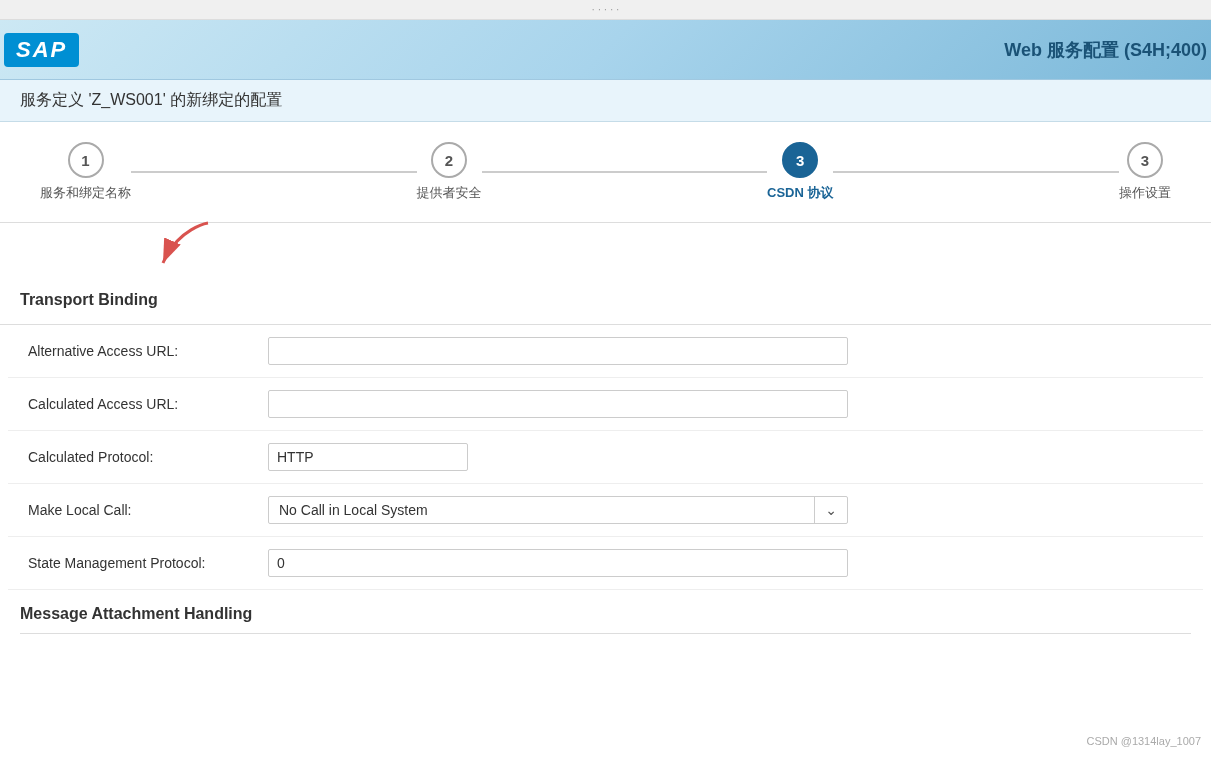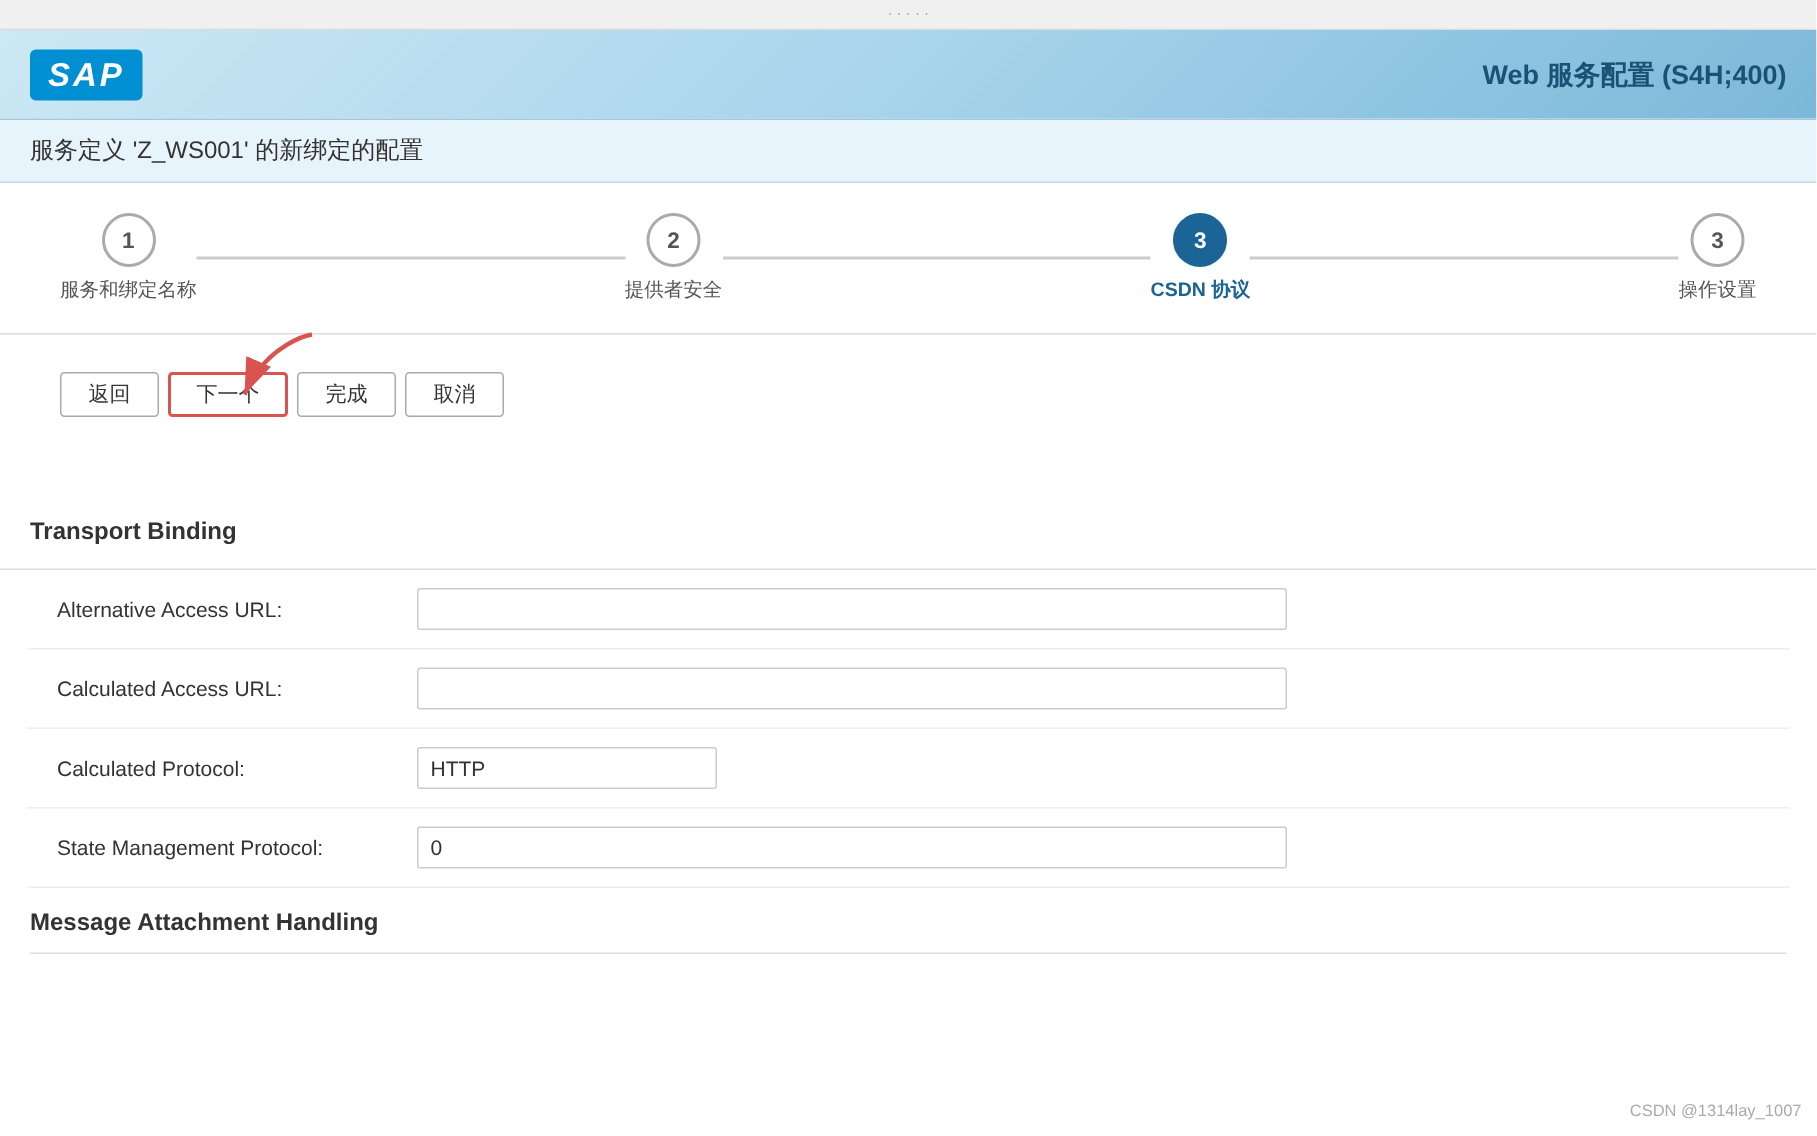--- a/index.html
+++ b/index.html
@@ -11,21 +11,21 @@
       width: 1211px;
       min-height: 757px;
     }
 
     
     .header {
       background: linear-gradient(135deg, #cce8f4 0%, #a8d4ec 50%, #7bb8d9 100%);
       display: flex;
       align-items: center;
       justify-content: space-between;
-      padding: 0 20px;
+      padding: 0 4px;
       height: 60px;
       border-bottom: 1px solid #a0c8e0;
     }
     .sap-logo {
       background: #008fd3;
       color: white;
       font-weight: bold;
       font-size: 22px;
       padding: 4px 12px;
       border-radius: 4px;
@@ -121,21 +121,21 @@
     .section-title {
       font-size: 16px;
       font-weight: bold;
       color: #333;
       padding: 5px 20px 15px 20px;
       margin-top: 43px;
     }
 
     
     .form-section {
-      padding: 0 18px;
+      padding: 0 8px;
       border-top: 1px solid #ddd;
     }
     .form-row {
       display: flex;
       align-items: center;
       padding: 12px 20px;
       border-bottom: 1px solid #eee;
       gap: 20px;
     }
     .form-label {
@@ -269,26 +269,20 @@
     <svg width="80" height="55" viewBox="0 0 80 55">
       <defs>
         <marker id="arrowhead" markerWidth="8" markerHeight="6" refX="8" refY="3" orient="auto">
           <polygon points="0 0, 8 3, 0 6" fill="#d9534f"></polygon>
         </marker>
       </defs>
       <path d="M 60 5 C 60 5 30 10 15 45" stroke="#d9534f" stroke-width="3" fill="none" marker-end="url(#arrowhead)"></path>
     </svg>
   </div>
 
-  <div class="action-buttons">
-    <button class="btn">返回</button>
-    <button class="btn btn-highlighted">下一个</button>
-    <button class="btn">完成</button>
-    <button class="btn">取消</button>
-  </div>
 </div>
 
 <div class="section-title">Transport Binding</div>
 
 <div class="form-section">
 
   <div class="form-row">
     <div class="form-label">Alternative Access URL:</div>
     <input class="form-input form-input-wide" type="text" value="" style="">
   </div>
@@ -296,20 +290,27 @@
   <div class="form-row">
     <div class="form-label">Calculated Access URL:</div>
     <input class="form-input form-input-wide" type="text" value="" style="">
   </div>
 
   <div class="form-row">
     <div class="form-label">Calculated Protocol:</div>
     <input class="form-input form-input-fixed" type="text" value="HTTP" style="">
   </div>
 
+  <div class="form-row">
+    <div class="form-label">Make Local Call:</div>
+    <div class="form-select-wrapper">
+      <div class="form-select-text">No Call in Local System</div>
+      <div class="form-select-arrow">⌄</div>
+    </div>
+  </div>
 
   <div class="form-row">
     <div class="form-label">State Management Protocol:</div>
     <input class="form-input form-input-wide" type="text" value="0" style="">
   </div>
 
 </div>
 
 <div class="bottom-section-title">Message Attachment Handling</div>
 <div class="bottom-line"></div>

